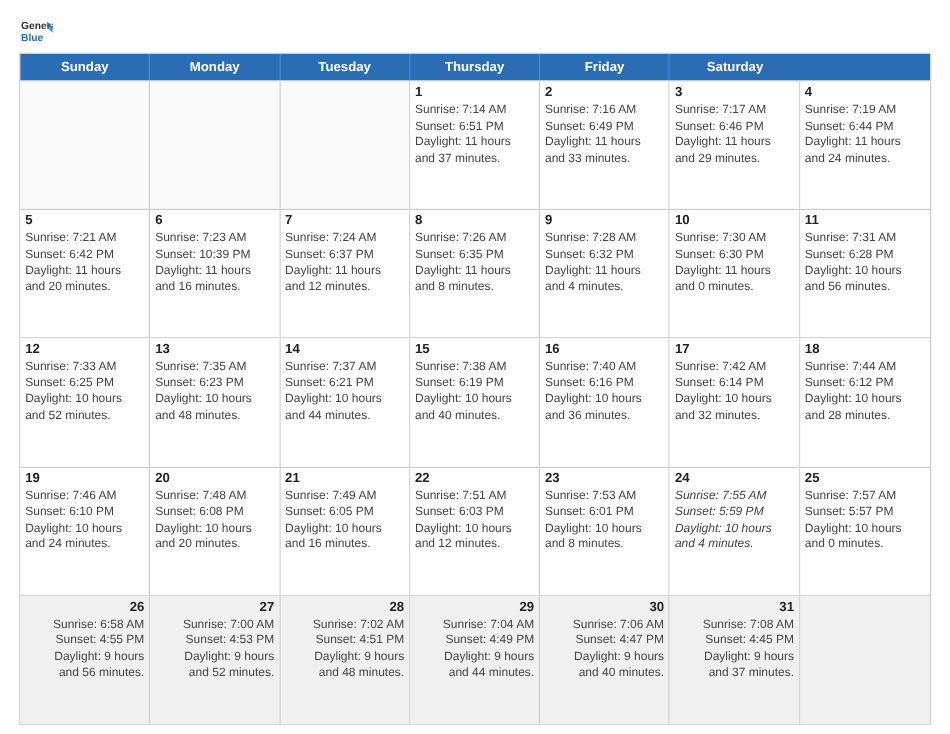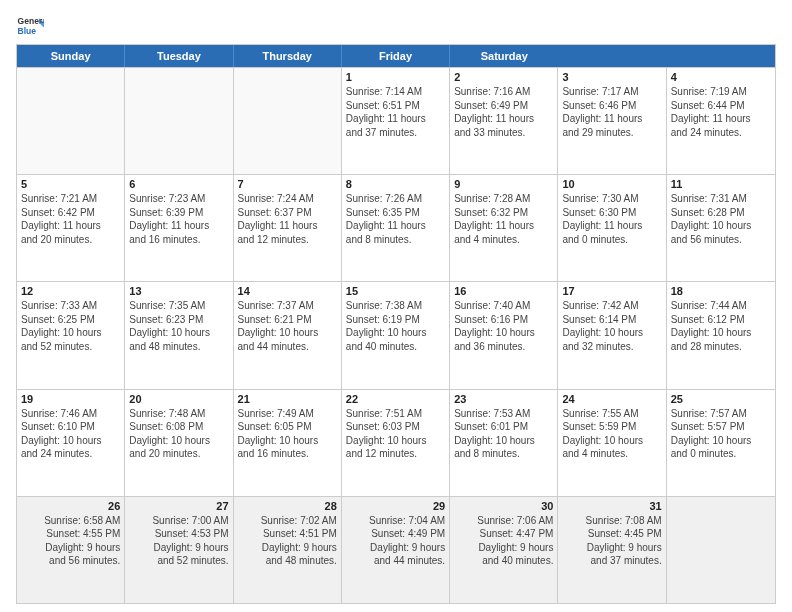--- a/index.html
+++ b/index.html
@@ -117,20 +117,21 @@
     </div>
     <div class="title-block">
       <div class="month-year"></div>
       <div class="location"></div>
     </div>
   </div>
 
   <div class="calendar">
     <div class="cal-header-row">
     <div class="cal-header-cell">Sunday</div>
+        <div class="cal-header-cell">Monday</div>
         <div class="cal-header-cell">Tuesday</div>
         <div class="cal-header-cell">Thursday</div>
         <div class="cal-header-cell">Friday</div>
         <div class="cal-header-cell">Saturday</div>
       </div>
     <div class="cal-body">
     <div class="cal-row">
           <div class="cal-cell empty"></div>
           <div class="cal-cell empty"></div>
           <div class="cal-cell empty"></div>
@@ -167,21 +168,21 @@
           <div class="cal-cell">
             <div class="day-num">5</div>
             <div class="day-info" style="white-space: pre-line;">Sunrise: 7:21 AM
 Sunset: 6:42 PM
 Daylight: 11 hours
 and 20 minutes.</div>
           </div>
           <div class="cal-cell">
             <div class="day-num">6</div>
             <div class="day-info" style="white-space: pre-line;">Sunrise: 7:23 AM
-Sunset: 6:39 PM
+Sunset: 10:39 PM
 Daylight: 11 hours
 and 16 minutes.</div>
           </div>
           <div class="cal-cell">
             <div class="day-num">7</div>
             <div class="day-info" style="white-space: pre-line;">Sunrise: 7:24 AM
 Sunset: 6:37 PM
 Daylight: 11 hours
 and 12 minutes.</div>
           </div>
@@ -296,21 +297,21 @@
           </div>
           <div class="cal-cell">
             <div class="day-num">23</div>
             <div class="day-info" style="white-space: pre-line;">Sunrise: 7:53 AM
 Sunset: 6:01 PM
 Daylight: 10 hours
 and 8 minutes.</div>
           </div>
           <div class="cal-cell">
             <div class="day-num">24</div>
-            <div class="day-info" style="white-space: pre-line;">Sunrise: 7:55 AM
+            <div class="day-info" style="white-space: pre-line; font-style: italic;">Sunrise: 7:55 AM
 Sunset: 5:59 PM
 Daylight: 10 hours
 and 4 minutes.</div>
           </div>
           <div class="cal-cell">
             <div class="day-num">25</div>
             <div class="day-info" style="white-space: pre-line;">Sunrise: 7:57 AM
 Sunset: 5:57 PM
 Daylight: 10 hours
 and 0 minutes.</div>

